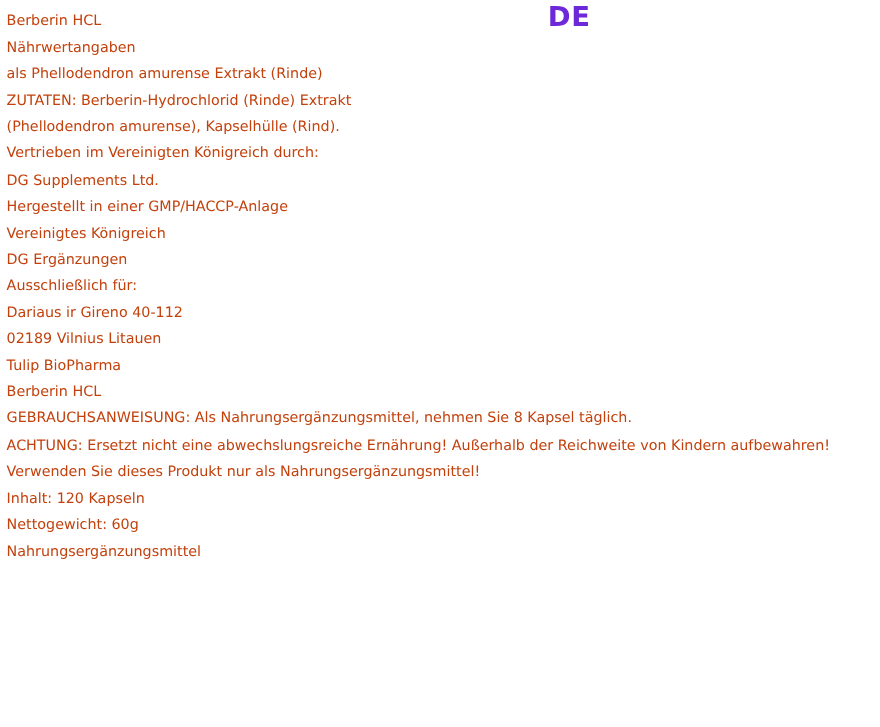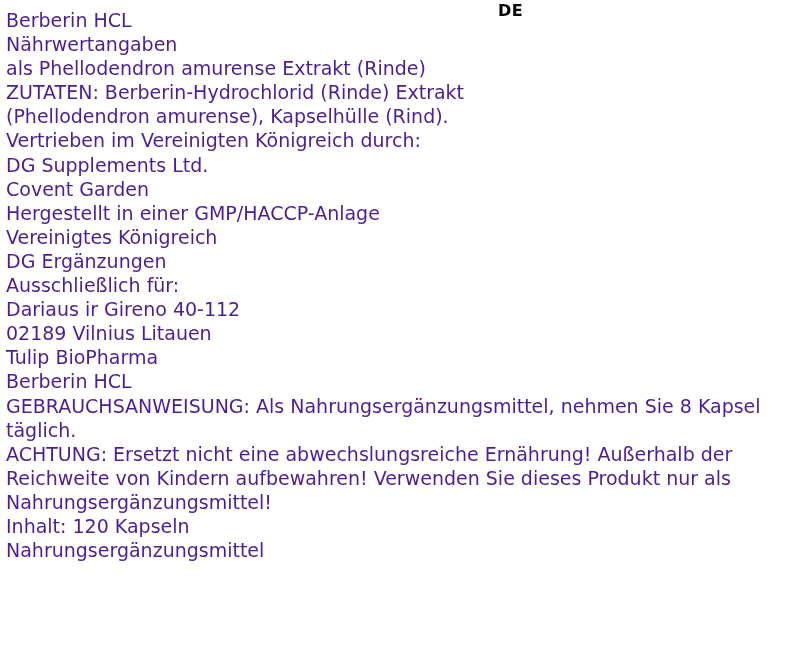--- a/index.html
+++ b/index.html
@@ -18,36 +18,36 @@
     position: relative;
     width: 800px;
     height: 661px;
     box-sizing: border-box;
     padding: 6px 4px 0 4px;
   }
   .lang-badge {
     position: absolute;
     top: 2px;
     left: 498px;
-    font-size: 16px;
+    font-size: 25px;
     font-weight: bold;
     letter-spacing: 0.5px;
-    color: #000000;
+    color: #6d28d9;
     line-height: 1.1;
   }
   .label-body {
     position: relative;
     padding-left: 2px;
     padding-top: 2px;
   }
   .line {
-    font-size: 19px;
+    font-size: 13px;
     line-height: 24.1px;
     white-space: pre-wrap;
-    color: #4c1d95;
+    color: #c2410c;
   }
   .line.wrapped {
     white-space: normal;
     max-width: 796px;
   }
 </style>
 </head>
 <body>
 
 <div class="page">
@@ -55,29 +55,29 @@
   <div class="lang-badge">DE</div>
 
   <div class="label-body">
     <div class="line">Berberin HCL</div>
     <div class="line">Nährwertangaben</div>
     <div class="line">als Phellodendron amurense Extrakt (Rinde)</div>
     <div class="line">ZUTATEN: Berberin-Hydrochlorid (Rinde) Extrakt</div>
     <div class="line">(Phellodendron amurense), Kapselhülle (Rind).</div>
     <div class="line">Vertrieben im Vereinigten Königreich durch:</div>
     <div class="line">DG Supplements Ltd.</div>
-    <div class="line">Covent Garden</div>
     <div class="line">Hergestellt in einer GMP/HACCP-Anlage</div>
     <div class="line">Vereinigtes Königreich</div>
     <div class="line">DG Ergänzungen</div>
     <div class="line">Ausschließlich für:</div>
     <div class="line">Dariaus ir Gireno 40-112</div>
     <div class="line">02189 Vilnius Litauen</div>
     <div class="line">Tulip BioPharma</div>
     <div class="line">Berberin HCL</div>
     <div class="line wrapped">GEBRAUCHSANWEISUNG: Als Nahrungsergänzungsmittel, nehmen Sie 8 Kapsel täglich.</div>
     <div class="line wrapped">ACHTUNG: Ersetzt nicht eine abwechslungsreiche Ernährung! Außerhalb der Reichweite von Kindern aufbewahren! Verwenden Sie dieses Produkt nur als Nahrungsergänzungsmittel!</div>
     <div class="line">Inhalt: 120 Kapseln</div>
+    <div class="line">Nettogewicht: 60g</div>
     <div class="line">Nahrungsergänzungsmittel</div>
 
   </div>
 
 </div>
 
 </body></html>

